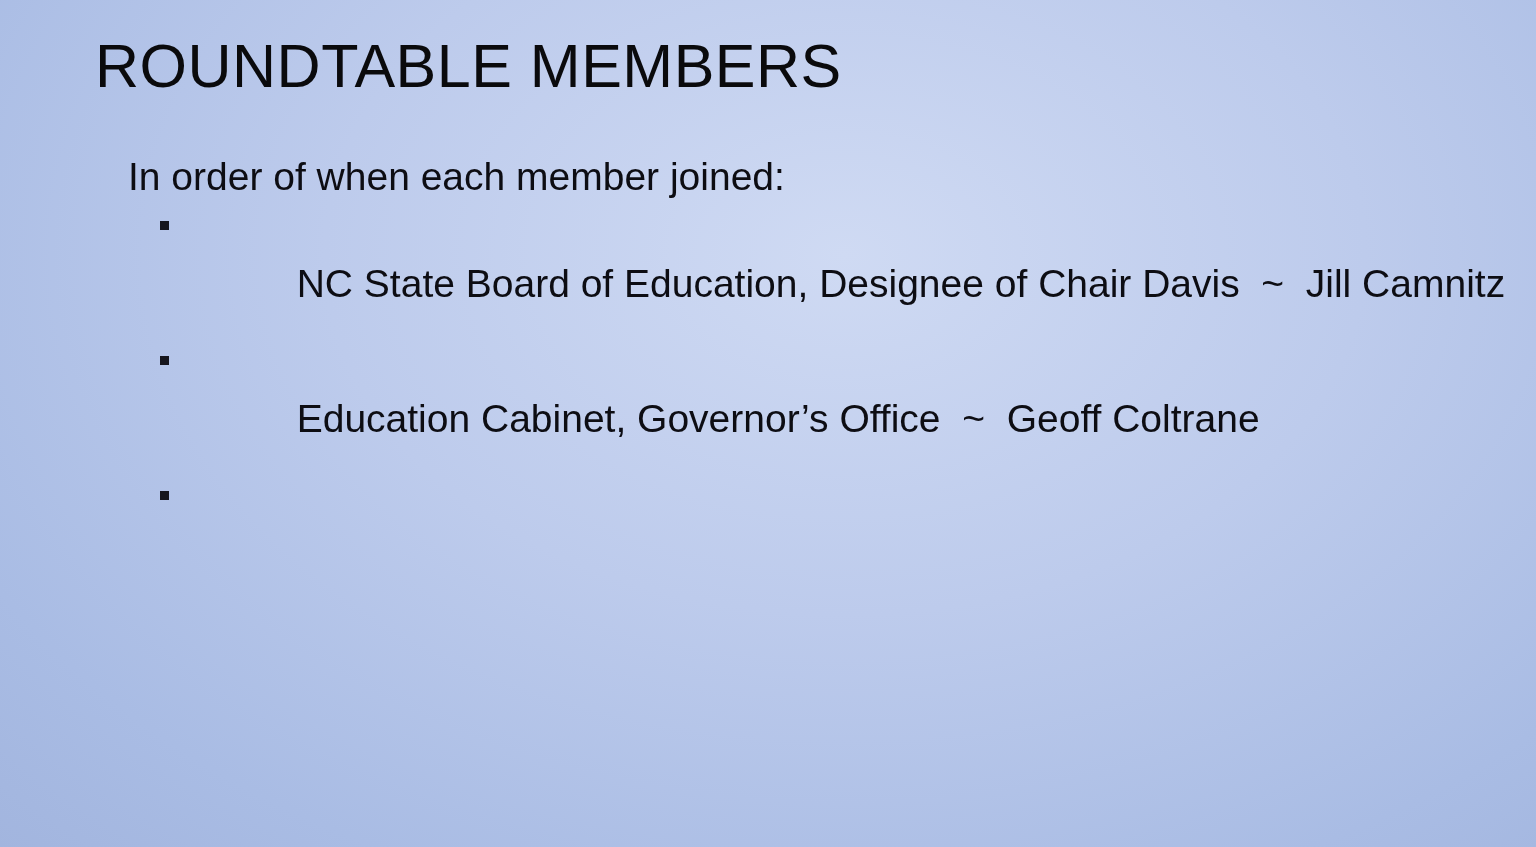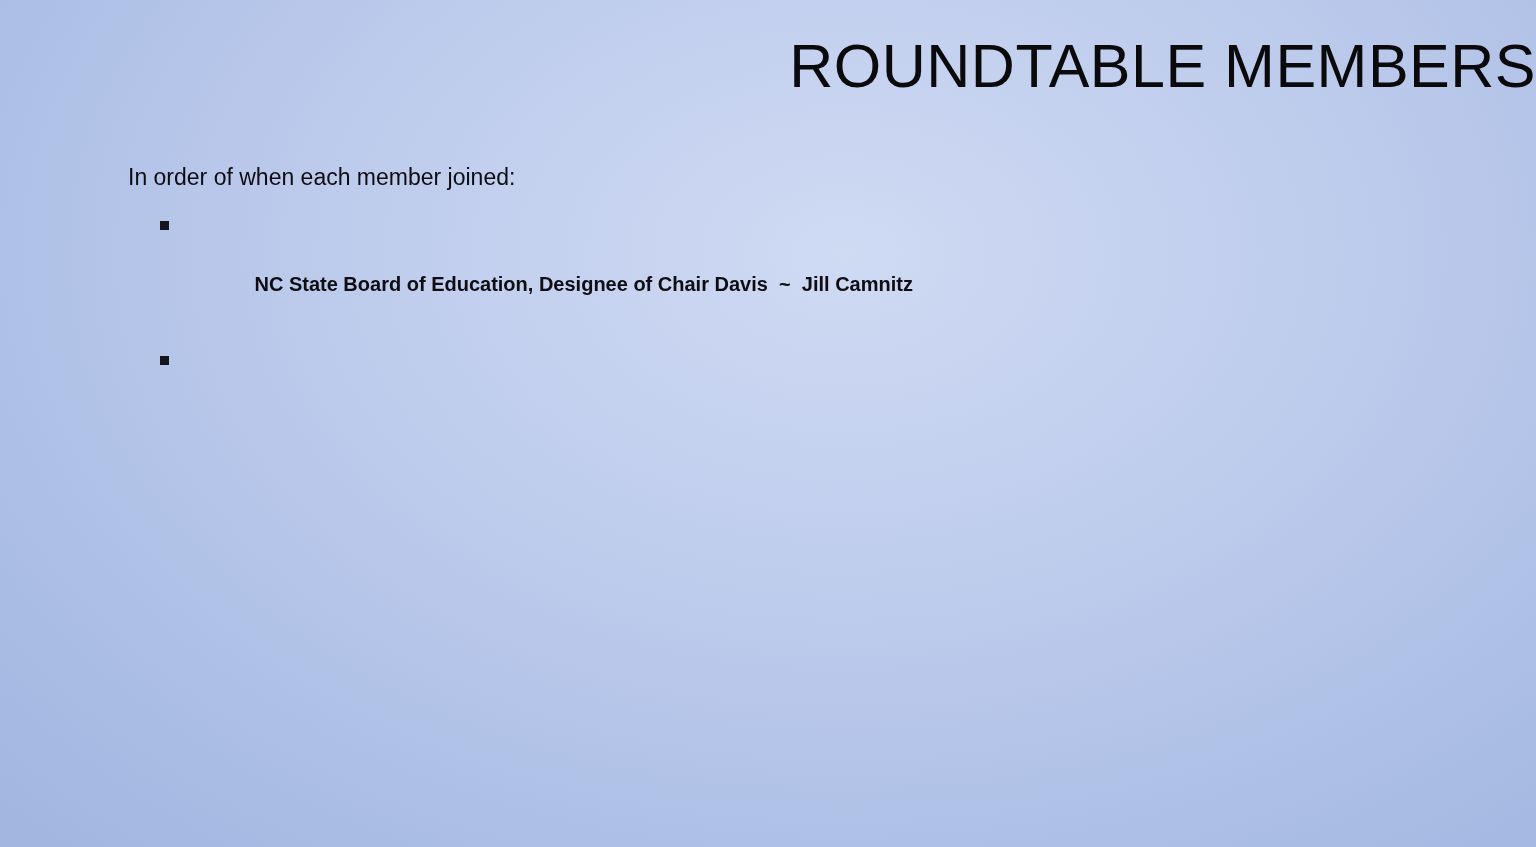--- a/index.html
+++ b/index.html
@@ -19,45 +19,43 @@
     -webkit-font-smoothing: antialiased;
   }
   .title {
     margin: 34px 0 0 95px;
     font-size: 61px;
     line-height: 1.05;
     font-weight: 400;
     letter-spacing: 0.5px;
     color: #0a0a0c;
     white-space: pre;
-    text-align: right;
   }
   .content {
     margin: 64px 0 0 128px;
   }
   .intro {
-    font-size: 23px;
+    font-size: 39px;
     line-height: 30px;
     margin: 0 0 17px 0;
     white-space: pre-wrap;
   }
   ul.member-list {
     list-style: none;
     margin: 0;
     padding: 0;
   }
   ul.member-list li {
     position: relative;
     padding-left: 82px;
-    font-size: 20px;
+    font-size: 39px;
     line-height: 30px;
     margin-bottom: 15px;
     white-space: pre-wrap;
     max-width: 1326px;
-    font-weight: bold;
   }
   .bullet {
     position: absolute;
     left: 32px;
     top: 12px;
     width: 9px;
     height: 9px;
     background: #16161e;
   }
 </style>
@@ -70,18 +68,22 @@
   <div class="content">
     <p class="intro">In order of when each member joined:</p>
 
     <ul class="member-list">
       <li>
         <span class="bullet"></span>
         <span>NC State Board of Education, Designee of Chair Davis  ~  Jill Camnitz</span>
       </li>
       <li>
         <span class="bullet"></span>
+        <span>Education Cabinet, Governor’s Office  ~  Geoff Coltrane</span>
+      </li>
+      <li>
+        <span class="bullet"></span>
         
       </li>
 
     </ul>
   </div>
 </div>
 
 </body></html>

